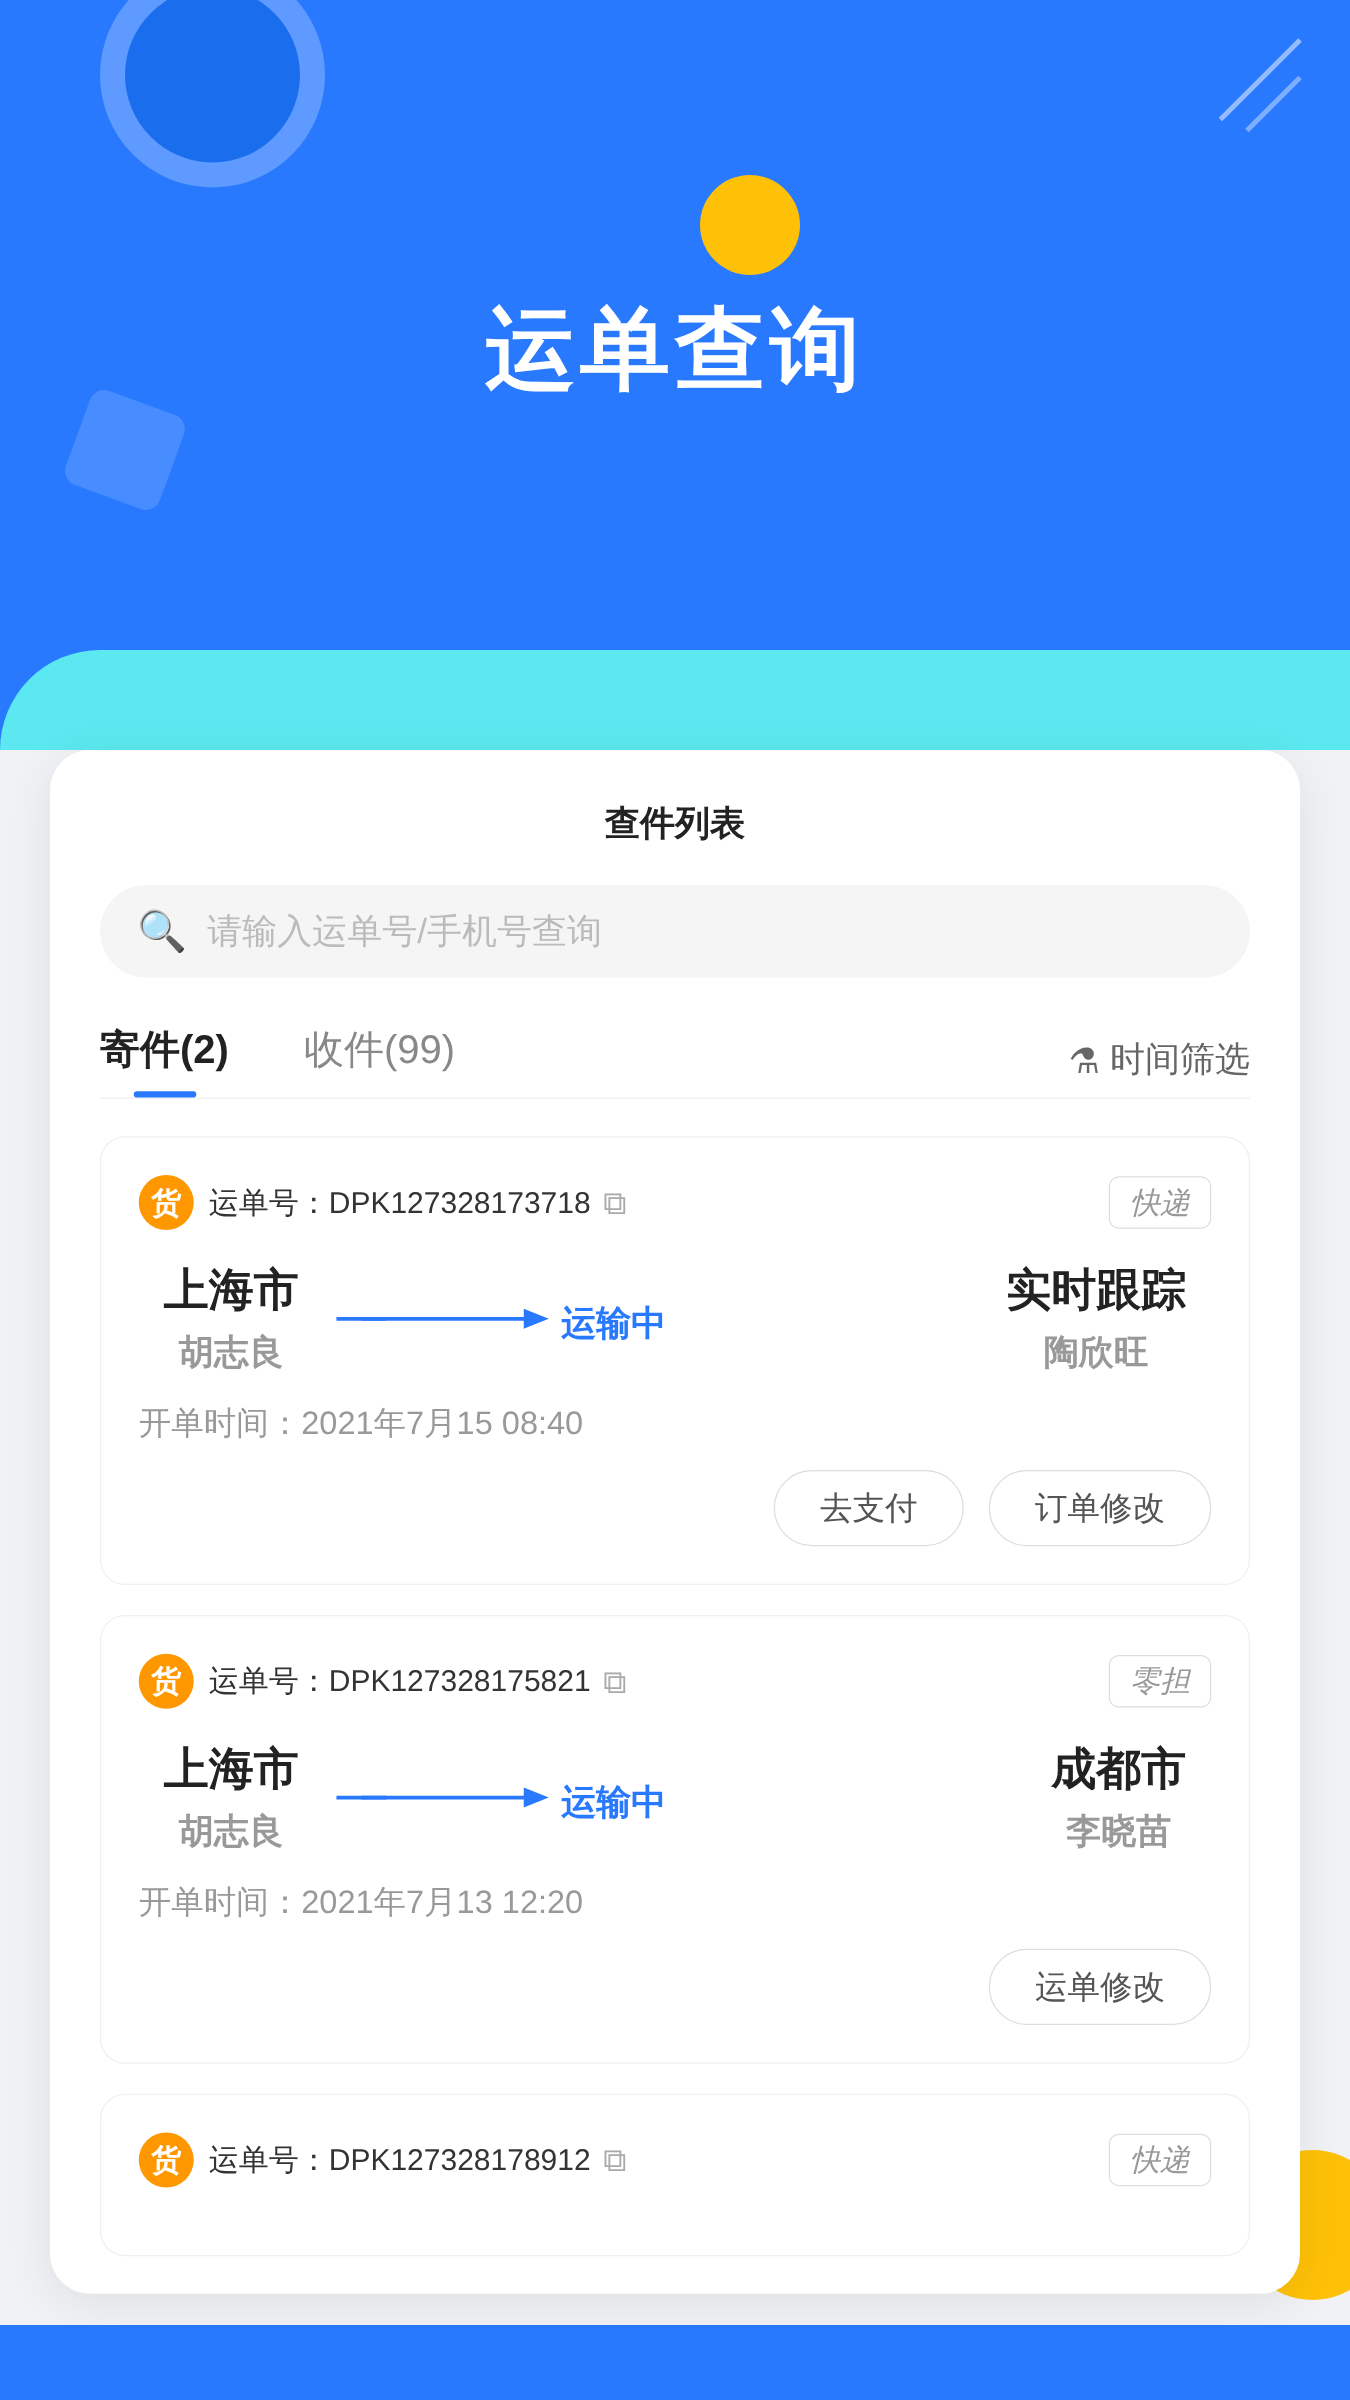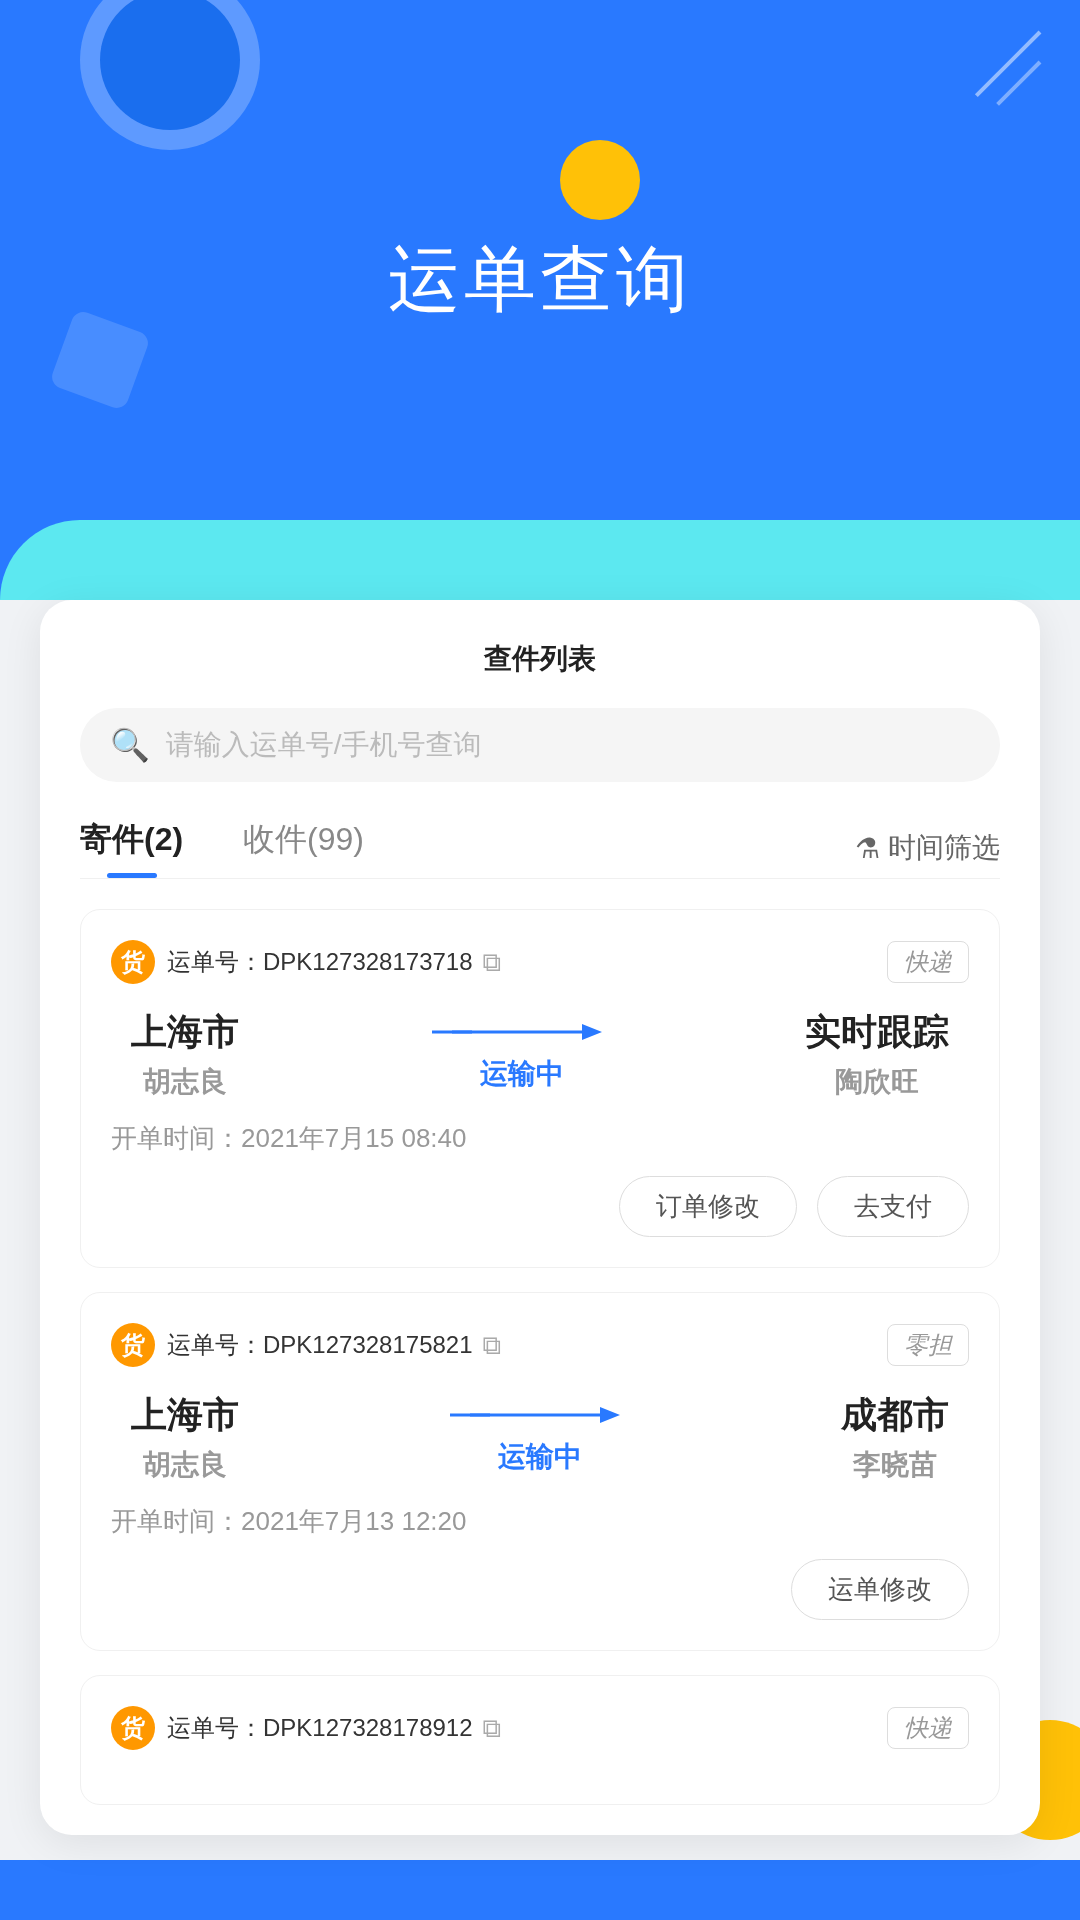--- a/index.html
+++ b/index.html
@@ -83,21 +83,21 @@
       top: 140px;
       left: 560px;
       width: 80px;
       height: 80px;
       border-radius: 50%;
       background: #FFC107;
     }
 
     .hero-title {
       font-size: 72px;
-      font-weight: 400;
+      font-weight: 700;
       color: #fff;
       letter-spacing: 4px;
       position: relative;
       z-index: 2;
       margin-top: 40px;
     }
 
     .hero-subtitle {
       font-size: 40px;
       color: rgba(255,255,255,0.9);
@@ -283,21 +283,21 @@
     }
     .route-person {
       font-size: 28px;
       color: #999;
       margin-top: 6px;
       text-align: center;
       font-weight: bold;
     }
     .route-middle {
       display: flex;
-      flex-direction: column;
+      flex-direction: row;
       align-items: center;
       flex: 1;
       margin: 0 30px;
     }
     .route-status {
       font-size: 28px;
       color: #2979FF;
       font-weight: 600;
       margin-top: 8px;
     }
@@ -421,22 +421,22 @@
           </div>
           <div class="route-right">
             <div class="route-city">实时跟踪</div>
             <div class="route-person">陶欣旺</div>
           </div>
         </div>
 
         <div class="package-time">开单时间：2021年7月15 08:40</div>
 
         <div class="package-actions">
+          <button class="action-btn">去支付</button>
           <button class="action-btn">订单修改</button>
-          <button class="action-btn">去支付</button>
         </div>
       </div>
 
       <div class="package-card">
         <div class="package-header">
           <div class="package-header-left">
             <div class="package-icon">
               <span>货</span>
             </div>
             <span class="package-waybill">运单号：DPK127328175821</span>

